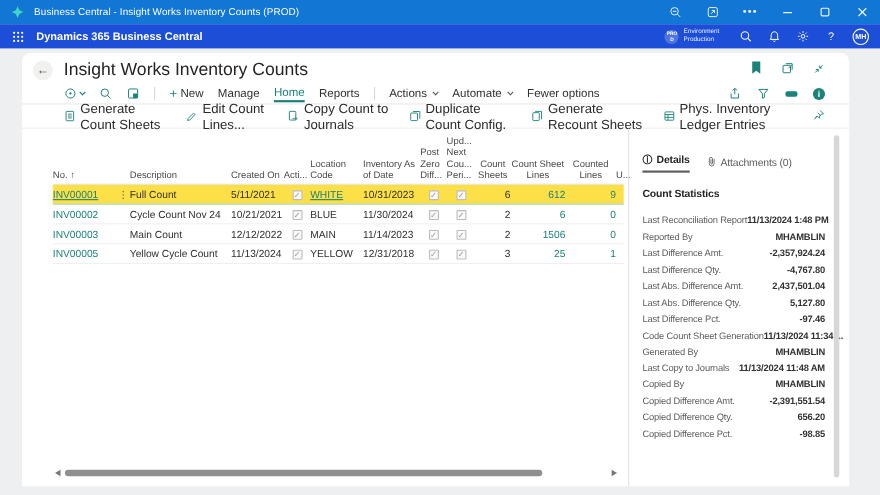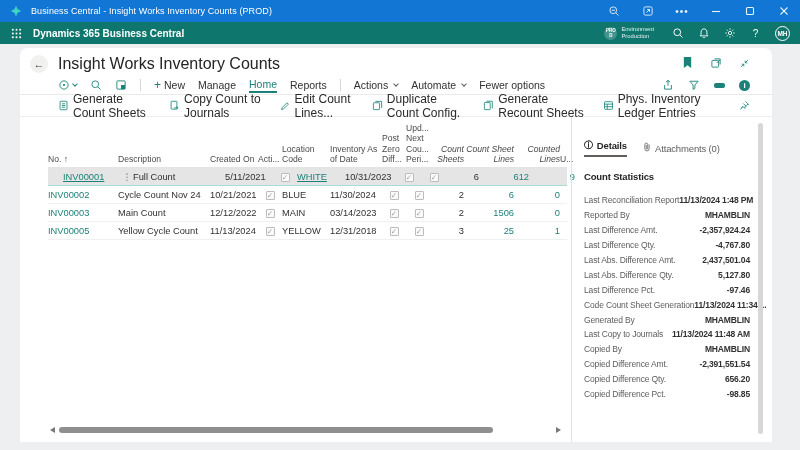--- a/index.html
+++ b/index.html
@@ -8,21 +8,21 @@
 
   
   .titlebar { height:22px; background:#1176d4; color:#fff; display:flex;
     align-items:center; padding:0 10px; font-size:9px; }
   .titlebar .title { margin-left:9px; letter-spacing:.1px; }
   .win-controls { margin-left:auto; display:flex; align-items:center; gap:22px; }
   .win-controls span, .win-controls svg { color:#eaf2fb; }
   .wc { width:12px; height:12px; display:flex; align-items:center; justify-content:center; font-size:10px; }
 
   
-  .navbar { height:22px; background:#0f766e; color:#fff; display:flex;
+  .navbar { height:22px; background:#1d4ed8; color:#fff; display:flex;
     align-items:center; padding:0 10px; }
   .brand { font-size:10px; font-weight:bold; margin-left:10px; }
   .nav-right { margin-left:auto; display:flex; align-items:center; gap:13px; }
   .env { display:flex; align-items:center; gap:4px; margin-right:4px; }
   .env-badge { width:13px; height:13px; border-radius:50%; background:rgba(255,255,255,.22);
     font-size:4.5px; font-weight:bold; display:flex; align-items:center; justify-content:center;
     text-align:center; word-break:break-all; line-height:1.15; padding:1px; }
   .env-label { font-size:5.8px; line-height:1.25; opacity:.9; }
   .nav-ic { width:13px; height:13px; display:flex; align-items:center; justify-content:center; font-size:11px; }
   .avatar { width:15px; height:15px; border-radius:50%; border:1px solid #fff;
@@ -62,23 +62,23 @@
 
   
   .content { flex:1; display:flex; min-height:0; }
   .table-area { flex:1; display:flex; flex-direction:column; padding:2px 4px 0 28px; min-width:0; }
 
   .grid { display:grid; grid-template-columns:58px 12px 92px 48px 24px 48px 52px 24px 26px 32px 50px 46px 1fr;
     align-items:center; }
   .ghead { align-items:end; padding-bottom:3px; border-bottom:1px solid #e4e4e4;
     font-size:8.6px; color:#4c4a48; line-height:1.2; margin-top:4px; }
   .th { white-space:pre-line; }
-  .th.r { text-align:right;font-style:italic; }
+  .th.r { text-align:center; }
   .row { height:18px; border-bottom:1px solid #f0f0f0; font-size:9.3px; color:#323130; }
-  .row.selected { background:#e5e5e5; border-bottom-color:#a5dcd7;padding-left:15px; }
+  .row.selected { background:#fde047; border-bottom-color:#a5dcd7; }
   .cell.r { text-align:right; }
   .cell.c { text-align:center; }
   .link { color:#1b8279; text-decoration:none; cursor:pointer; }
   .row.selected .no-link { text-decoration:underline; }
   .row.selected .loc-link { text-decoration:underline; }
   .dots { color:#555; font-size:9px; text-align:center; }
   .cb { width:9px; height:9px; border:1px solid #bdbcbb; background:#fafafa; color:#a3a2a0;
     font-size:7.5px; line-height:8px; text-align:center; display:inline-block; border-radius:1px; }
 
   .tspacer { flex:1; }
@@ -275,30 +275,30 @@
     <div class="command-bar">
       <span class="cmd-item">
         <svg width="11" height="11" viewBox="0 0 16 16" fill="none" stroke="#1b8279" stroke-width="1.2">
             <rect x="3" y="1.8" width="10" height="12.4" rx="1"></rect>
             <path d="M5.5 5.5h5M5.5 8h5M5.5 10.5h5"></path>
           </svg>
         <span>Generate Count Sheets</span>
       </span>
       <span class="cmd-item">
         <svg width="11" height="11" viewBox="0 0 16 16" fill="none" stroke="#1b8279" stroke-width="1.2">
+            <path d="M3 11.2l7.2-7.2 2 2L5 13.2l-2.7.7z"></path>
+          </svg>
+        <span>Edit Count Lines...</span>
+      </span>
+      <span class="cmd-item">
+        <svg width="11" height="11" viewBox="0 0 16 16" fill="none" stroke="#1b8279" stroke-width="1.2">
             <rect x="3" y="1.8" width="8.5" height="11.5" rx="1"></rect>
             <path d="M7 14.2h6M11 11.5l2.5 2.7-2.5 2.5" transform="scale(.9) translate(1,-1.5)"></path>
           </svg>
         <span>Copy Count to Journals</span>
-      </span>
-      <span class="cmd-item">
-        <svg width="11" height="11" viewBox="0 0 16 16" fill="none" stroke="#1b8279" stroke-width="1.2">
-            <path d="M3 11.2l7.2-7.2 2 2L5 13.2l-2.7.7z"></path>
-          </svg>
-        <span>Edit Count Lines...</span>
       </span>
       <span class="cmd-item">
         <svg width="11" height="11" viewBox="0 0 16 16" fill="none" stroke="#1b8279" stroke-width="1.2">
             <rect x="2" y="4" width="9" height="10" rx="1"></rect>
             <path d="M5 2h9v9.5"></path>
           </svg>
         <span>Duplicate Count Config.</span>
       </span>
       <span class="cmd-item">
         <svg width="11" height="11" viewBox="0 0 16 16" fill="none" stroke="#1b8279" stroke-width="1.2">
@@ -383,21 +383,21 @@
           <span class="cell"></span>
         </div>
 
         <div class="grid row">
           <span class="cell"><a class="link">INV00003</a></span>
           <span class="cell"></span>
           <span class="cell">Main Count</span>
           <span class="cell">12/12/2022</span>
           <span class="cell c"><span class="cb">✓</span></span>
           <span class="cell">MAIN</span>
-          <span class="cell">03/14/2023</span>
+          <span class="cell">11/14/2023</span>
           <span class="cell c"><span class="cb">✓</span></span>
           <span class="cell c"><span class="cb">✓</span></span>
           <span class="cell r">2</span>
           <span class="cell r"><a class="link">1506</a></span>
           <span class="cell r"><a class="link">0</a></span>
           <span class="cell"></span>
         </div>
 
         <div class="grid row">
           <span class="cell"><a class="link">INV00005</a></span>

